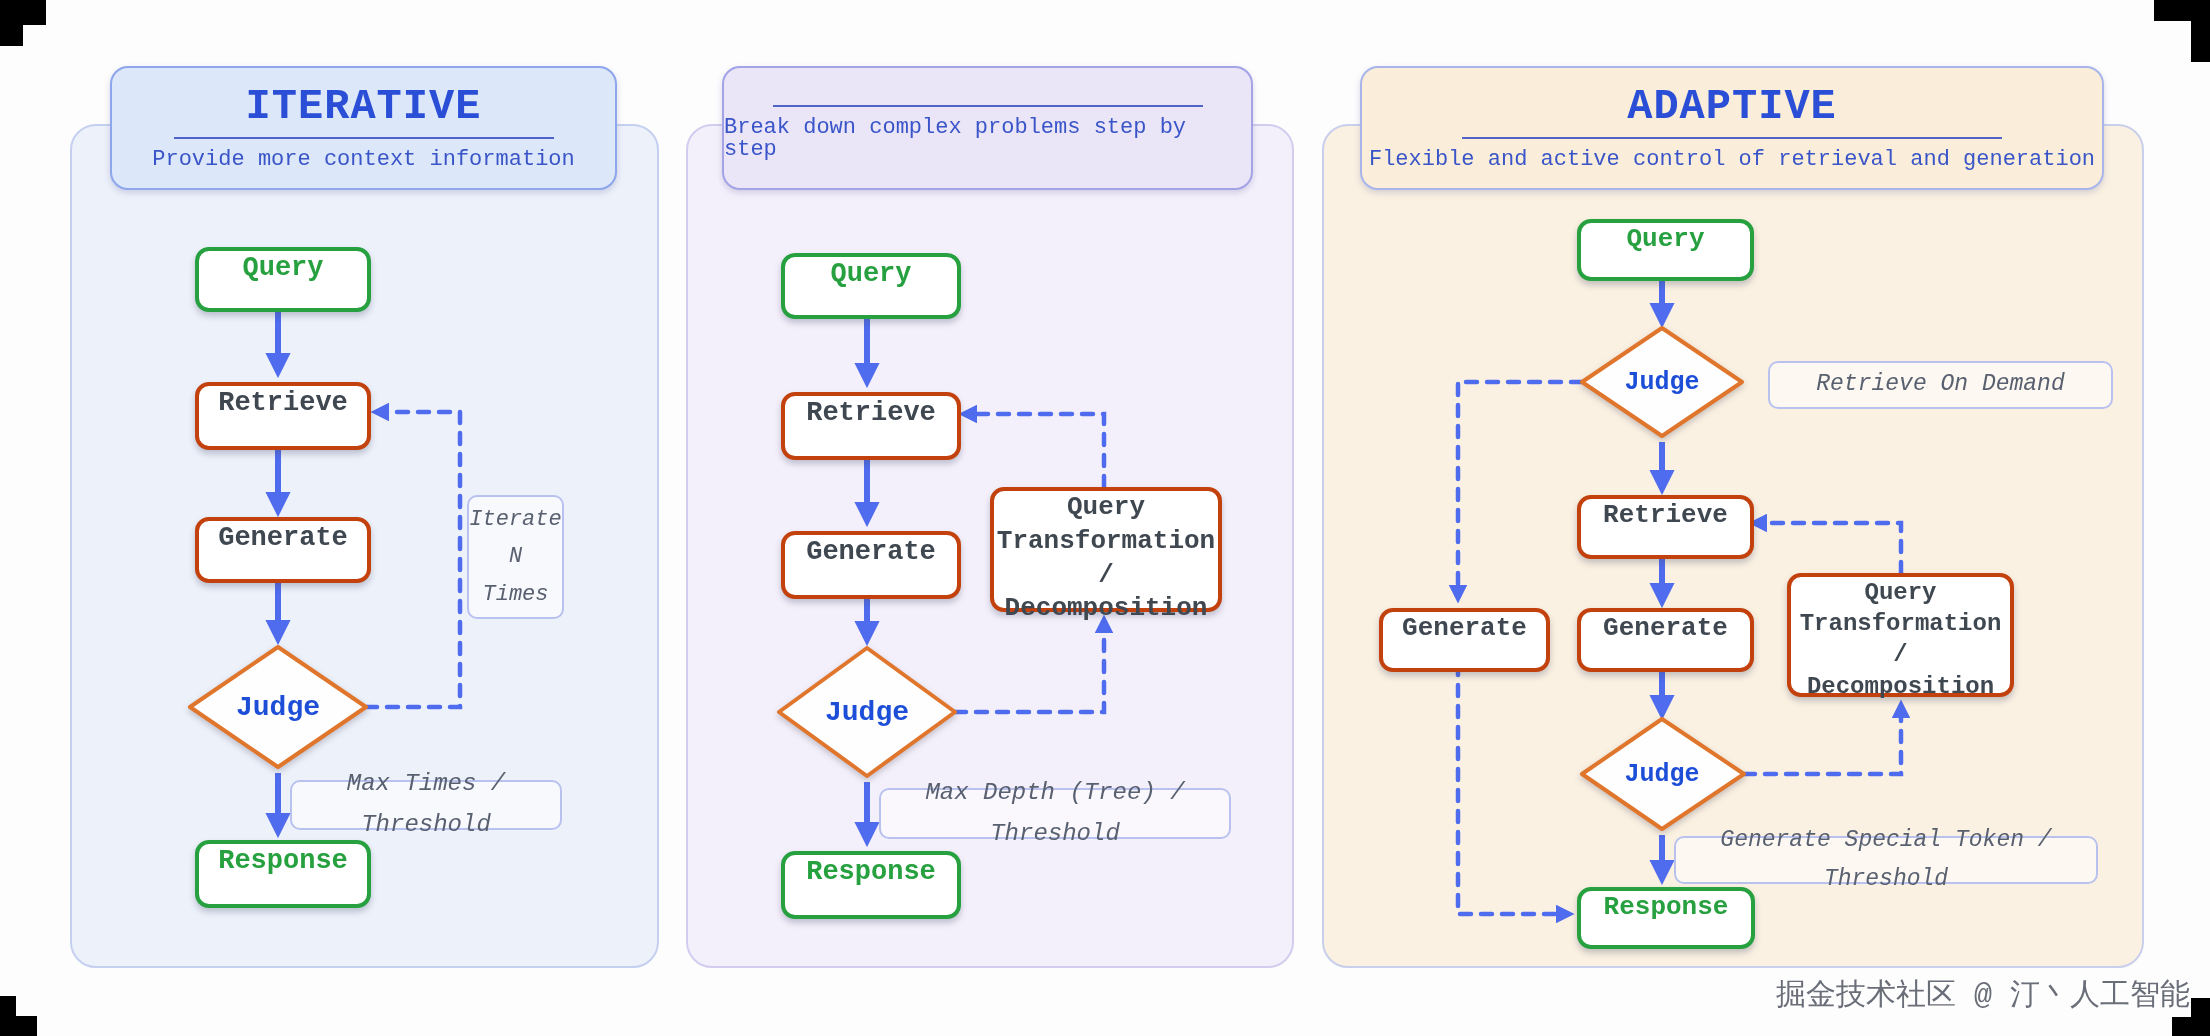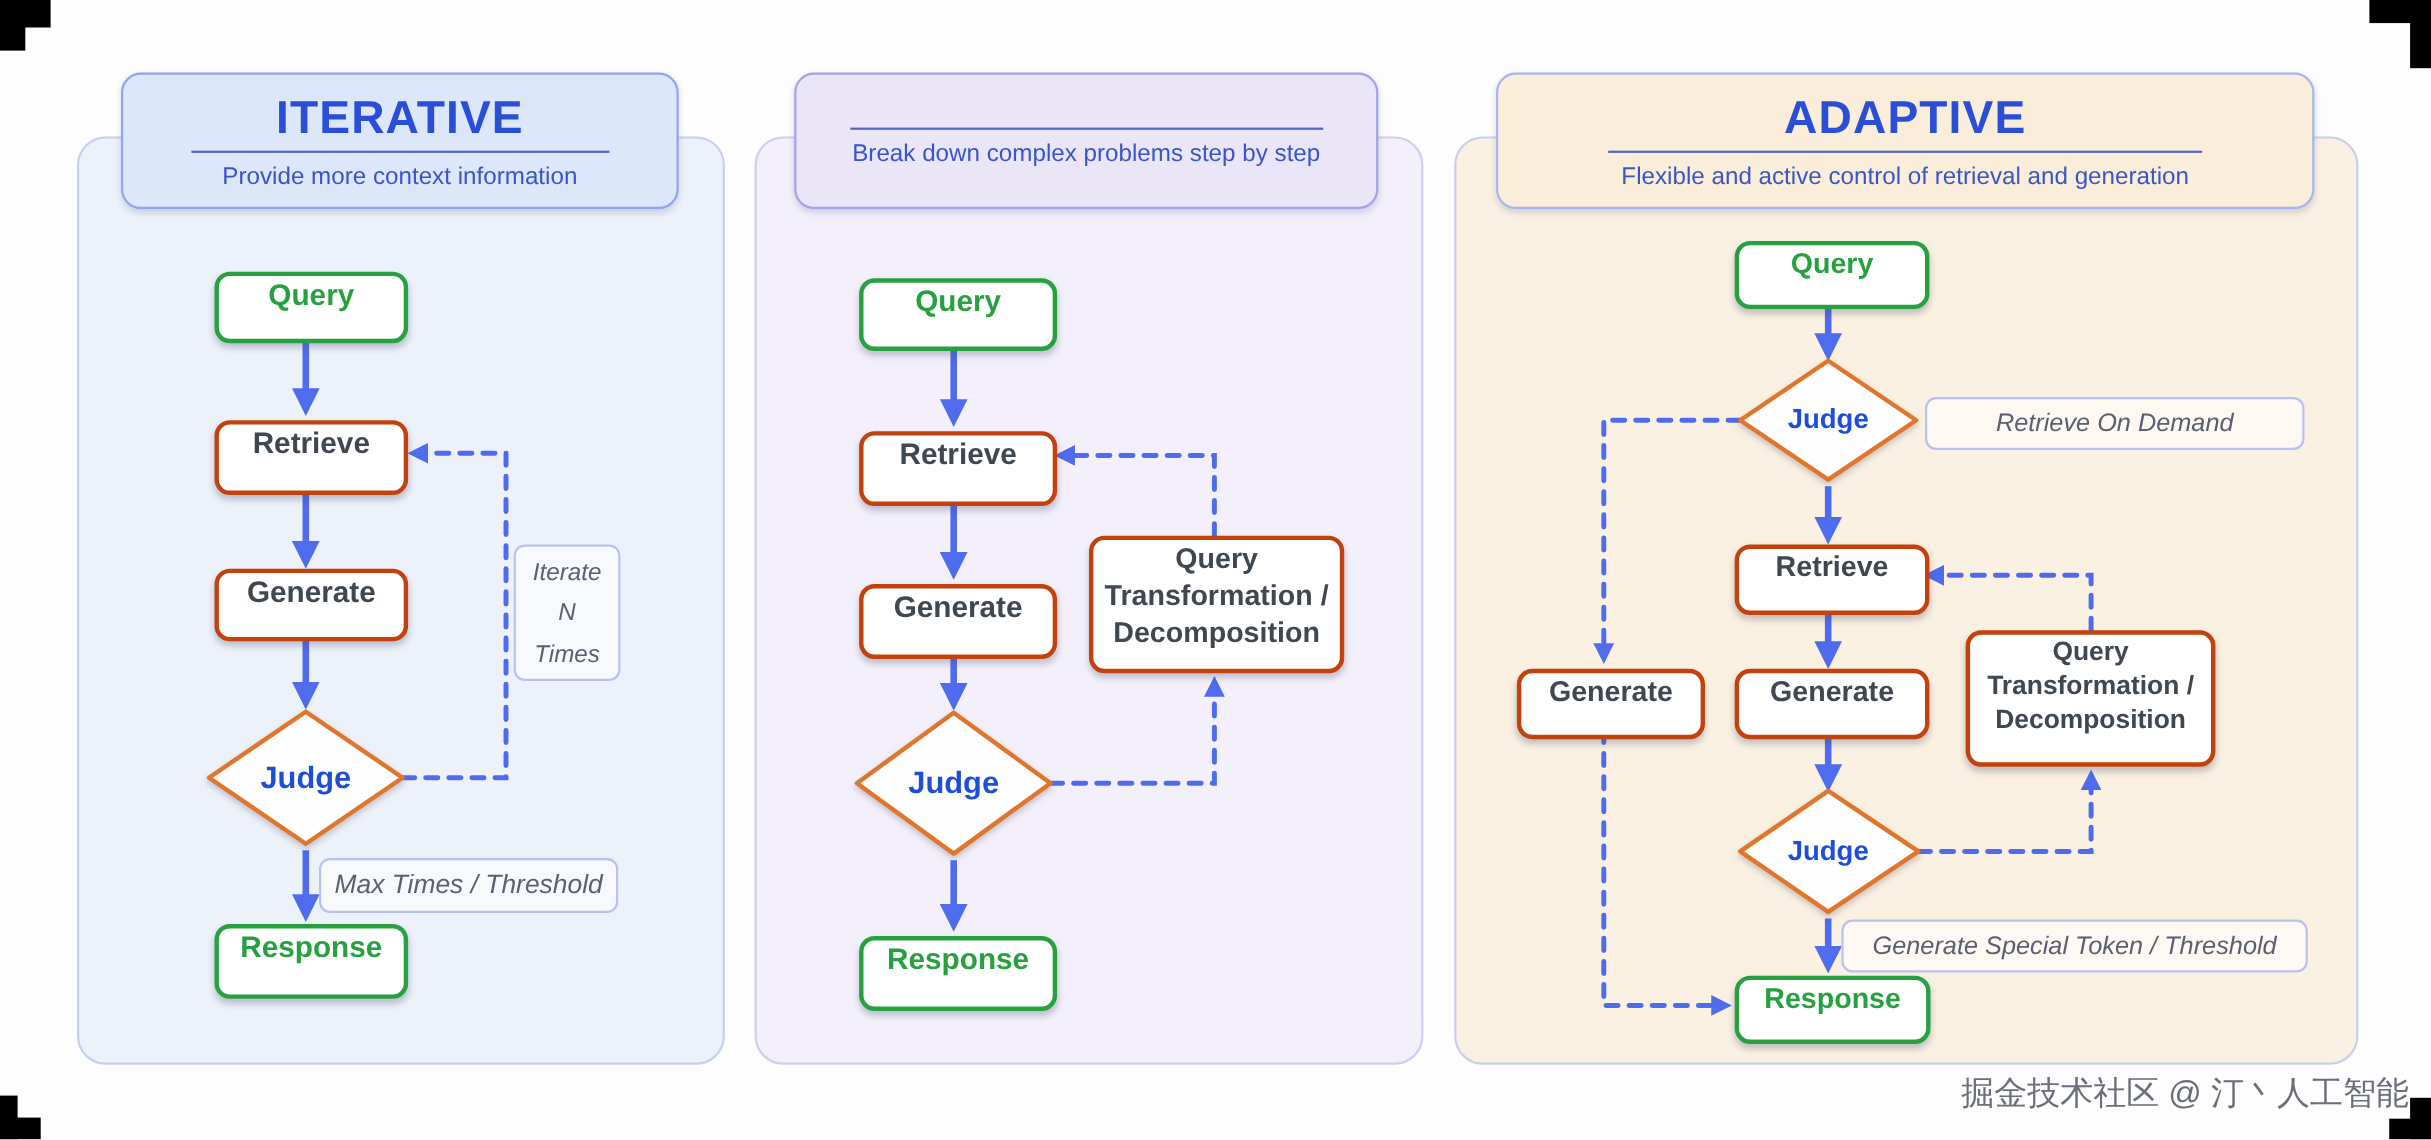--- a/index.html
+++ b/index.html
@@ -1,17 +1,17 @@
 <!DOCTYPE html>
 <html><head>
 <meta charset="utf-8">
 <style>
   html,body{margin:0;padding:0;background:#fdfdfe;}
   .stage{position:relative;width:2210px;height:1036px;background:#fdfdfe;overflow:hidden;
-         font-family:Liberation Sans, sans-serif;}
+         font-family:Liberation Mono, monospace;}
 
   
   .panel{position:absolute;top:124px;height:840px;border-radius:26px;border:2px solid;}
   .panel--iter{left:70px;width:585px;background:#edf1fa;border-color:#c5d0f0;}
   .panel--rec{left:686px;width:604px;background:#f4f0fb;border-color:#d2cdee;}
   .panel--adp{left:1322px;width:818px;background:#fbf1e2;border-color:#c9cfeb;}
 
   .panel-header{position:absolute;top:-60px;height:120px;border-radius:18px;border:2.5px solid;
     display:flex;flex-direction:column;align-items:center;justify-content:center;z-index:5;
     box-shadow:0 3px 6px rgba(110,120,170,.28);}
@@ -140,20 +140,23 @@
       <span>Generate</span>
       </div>
     <div class="node node--gray" style="left:302px;top:361px;width:232px;height:125px;font-size:26px;padding:0 10px;box-sizing:border-box;">
       <span>Query Transformation / Decomposition</span>
       </div>
     <div class="diamond-text" style="left:179px;top:586px;">Judge</div>
     <div class="node node--green" style="left:93px;top:725px;width:172px;height:60px;">
       <span>Response</span>
       </div>
 
+    <div class="note" style="left:191px;top:662px;width:348px;height:47px;">
+      <span>Max Depth (Tree) / Threshold</span>
+      </div>
   </div>
 
   <div class="panel panel--adp">
     <div class="panel-header">
       <div class="panel-title">ADAPTIVE</div>
       <div class="panel-rule"></div>
       <div class="panel-subtitle">Flexible and active control of retrieval and generation</div>
     </div>
 
     <svg class="flow-svg" width="818" height="840" viewBox="0 0 818 840">
@@ -172,21 +175,21 @@
       <path class="dash-arrow" d="M420,648 H577 V581" marker-end="url(#p3a)"></path>
       <path class="dash-arrow" d="M577,447 V397 H432" marker-end="url(#p3a)"></path>
       <polygon class="diamond" points="338,202 418,256 338,310 258,256"></polygon>
       <polygon class="diamond" points="338,593 420,648 338,703 258,648"></polygon>
     </svg>
 
     <div class="node node--green" style="left:253px;top:93px;width:169px;height:54px;">
       <span>Query</span>
       </div>
     <div class="diamond-text" style="left:338px;top:256px;">Judge</div>
-    <div class="note" style="left:426px;top:235px;width:341px;height:44px;">
+    <div class="note" style="left:444px;top:235px;width:341px;height:44px;">
       <span>Retrieve On Demand</span>
       </div>
     <div class="node node--gray" style="left:253px;top:369px;width:169px;height:56px;">
       <span>Retrieve</span>
       </div>
     <div class="node node--gray" style="left:55px;top:482px;width:163px;height:56px;">
       <span>Generate</span>
       </div>
     <div class="node node--gray" style="left:253px;top:482px;width:169px;height:56px;">
       <span>Generate</span>

